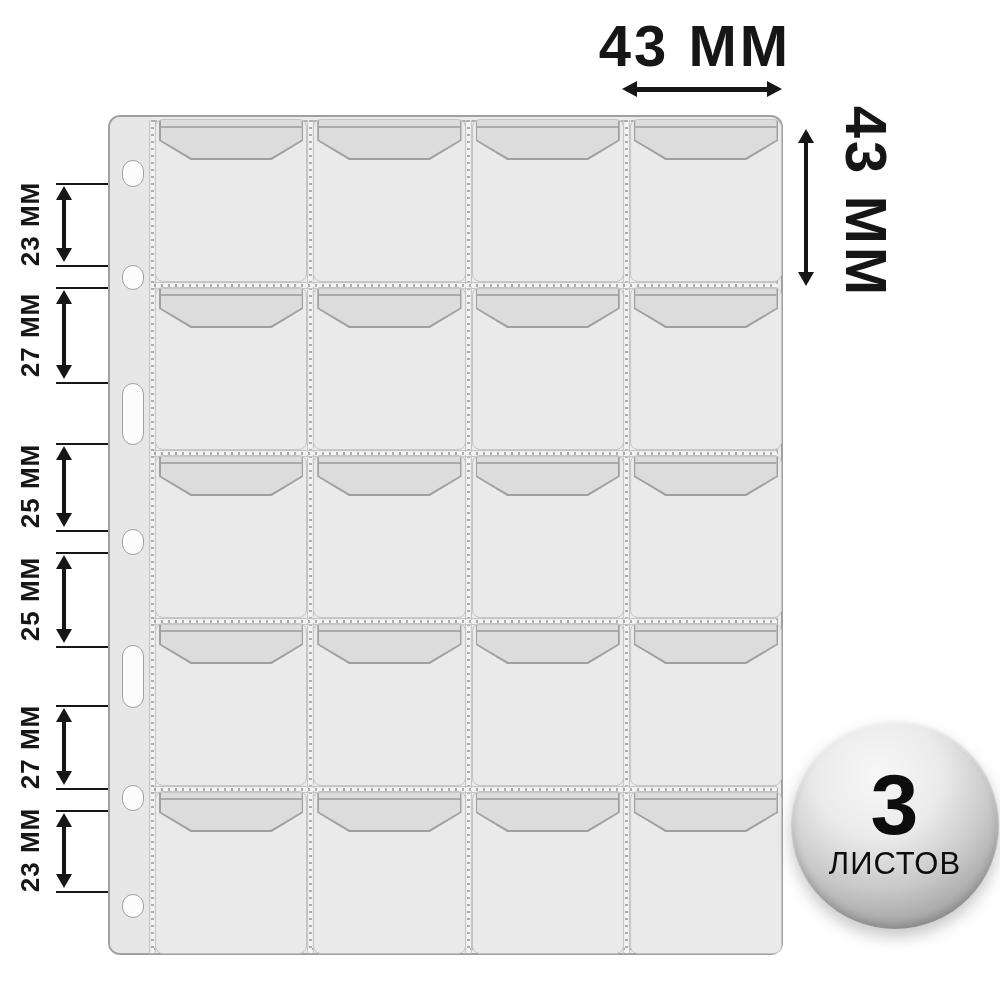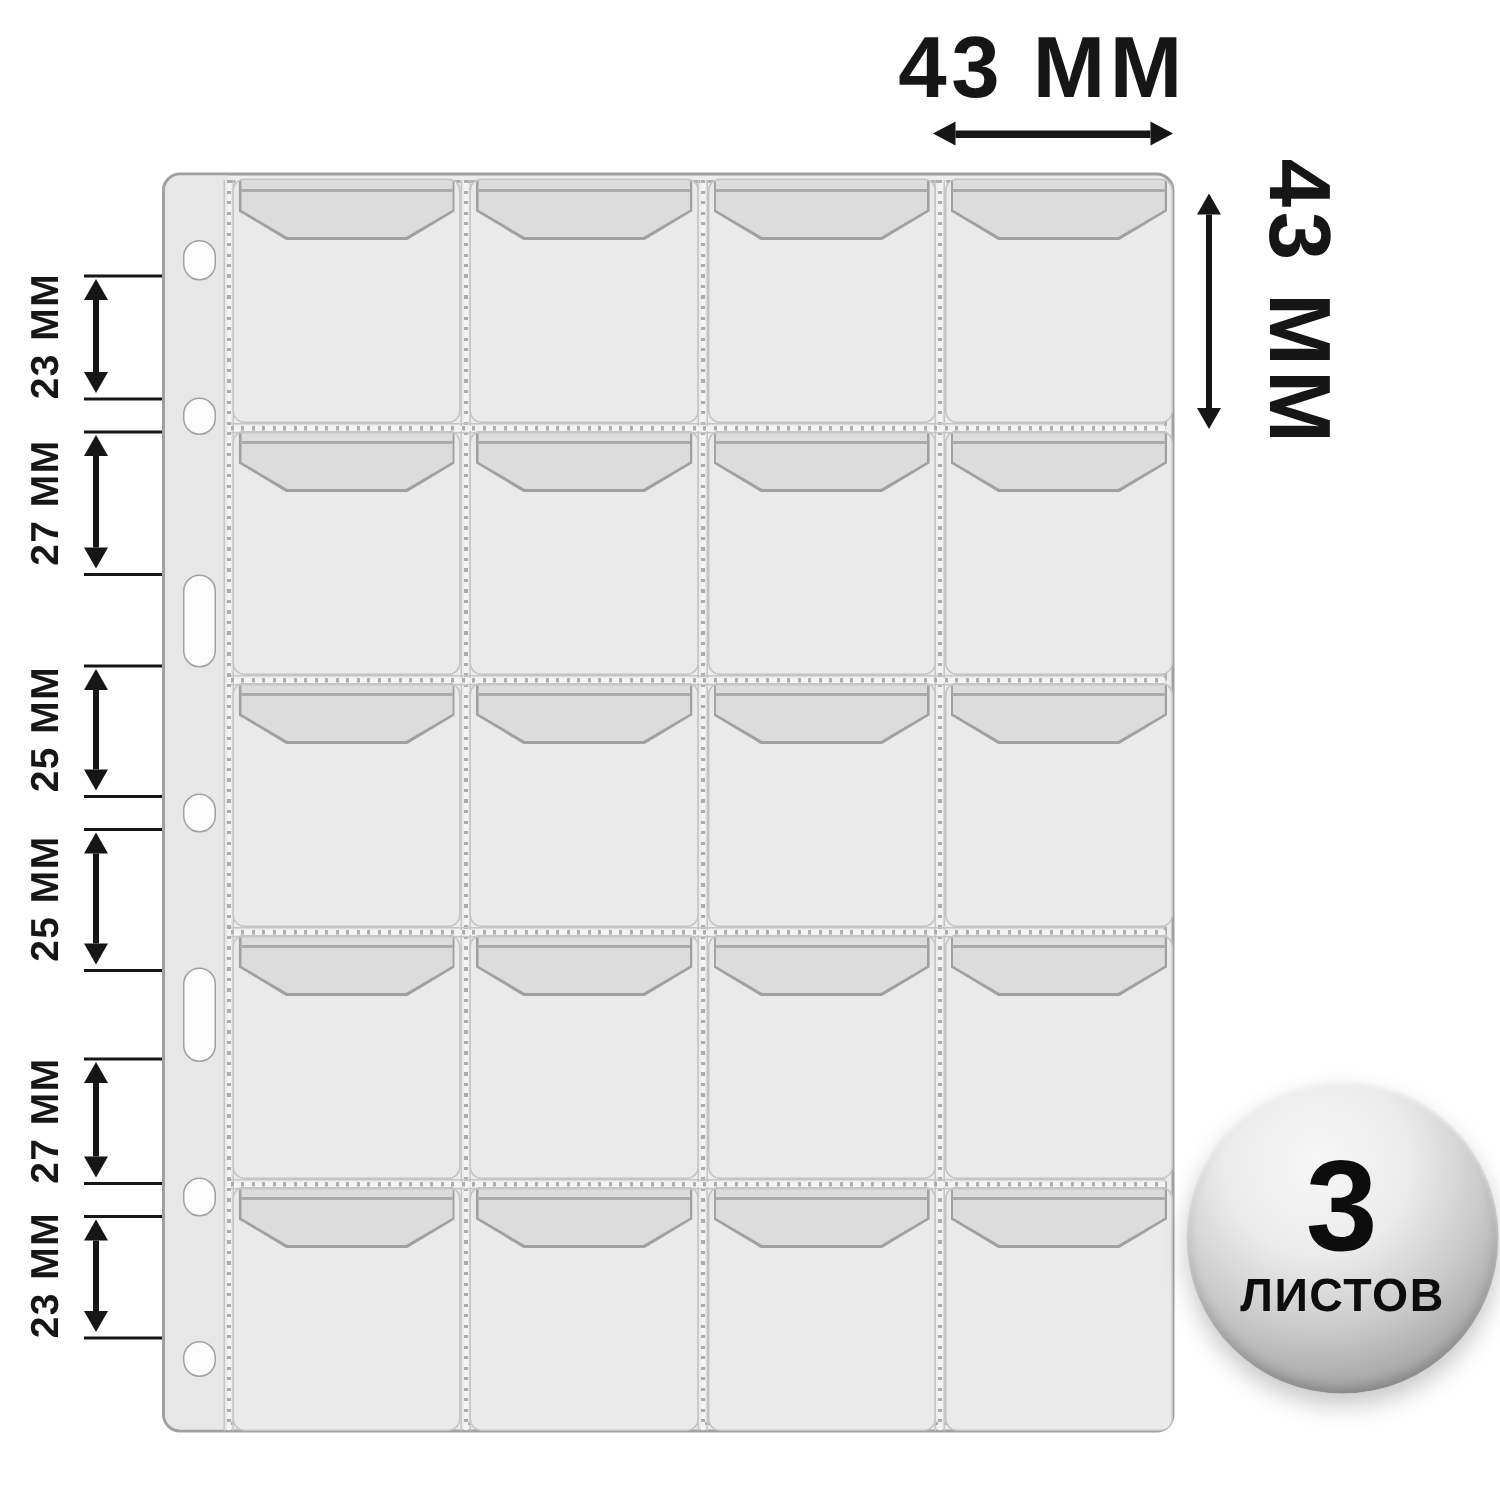--- a/index.html
+++ b/index.html
@@ -57,21 +57,21 @@
   .seam-h{position:absolute;left:44px;right:4px;height:7px;box-sizing:border-box;background-color:#f3f3f3;
           border-top:1px solid #c6c6c6;border-bottom:1px solid #c6c6c6;padding:1px 0;background-clip:content-box;
           background-image:repeating-linear-gradient(90deg,var(--stitch,#a9a9a9) 0 2px,transparent 2px 7px);}
 
   
   .badge{position:absolute;left:791px;top:721px;width:208px;height:208px;border-radius:50%;
          background:radial-gradient(circle at 42% 26%,#f7f7f7 0%,#ebebeb 32%,#c9c9c9 58%,#999 85%,var(--badge_dark,#8b8b8b) 100%);
          box-shadow:0 8px 16px rgba(0,0,0,.22), inset 0 2px 3px rgba(255,255,255,.6), inset 0 -4px 8px rgba(0,0,0,.18);
          display:flex;flex-direction:column;align-items:center;justify-content:center;}
   .badge-count{font-size:86px;font-weight:800;line-height:.85;color:#0d0d0d;letter-spacing:1px;}
-  .badge-unit{font-size:31px;font-weight:700;color:#0d0d0d;letter-spacing:1px;margin-top:4px;}
+  .badge-unit{font-size:31px;font-weight:400;color:#0d0d0d;letter-spacing:1px;margin-top:4px;}
 </style>
 </head>
 <body>
 
 <div id="canvas">
 
   <div class="dim-label dim-top-label" style="left:695px;top:45px;">43 ММ</div>
   <div class="h-arrow" style="left:622px;top:81px;width:160px;height:16px;">
     <i class="head-left"></i>
     <i class="bar"></i>

